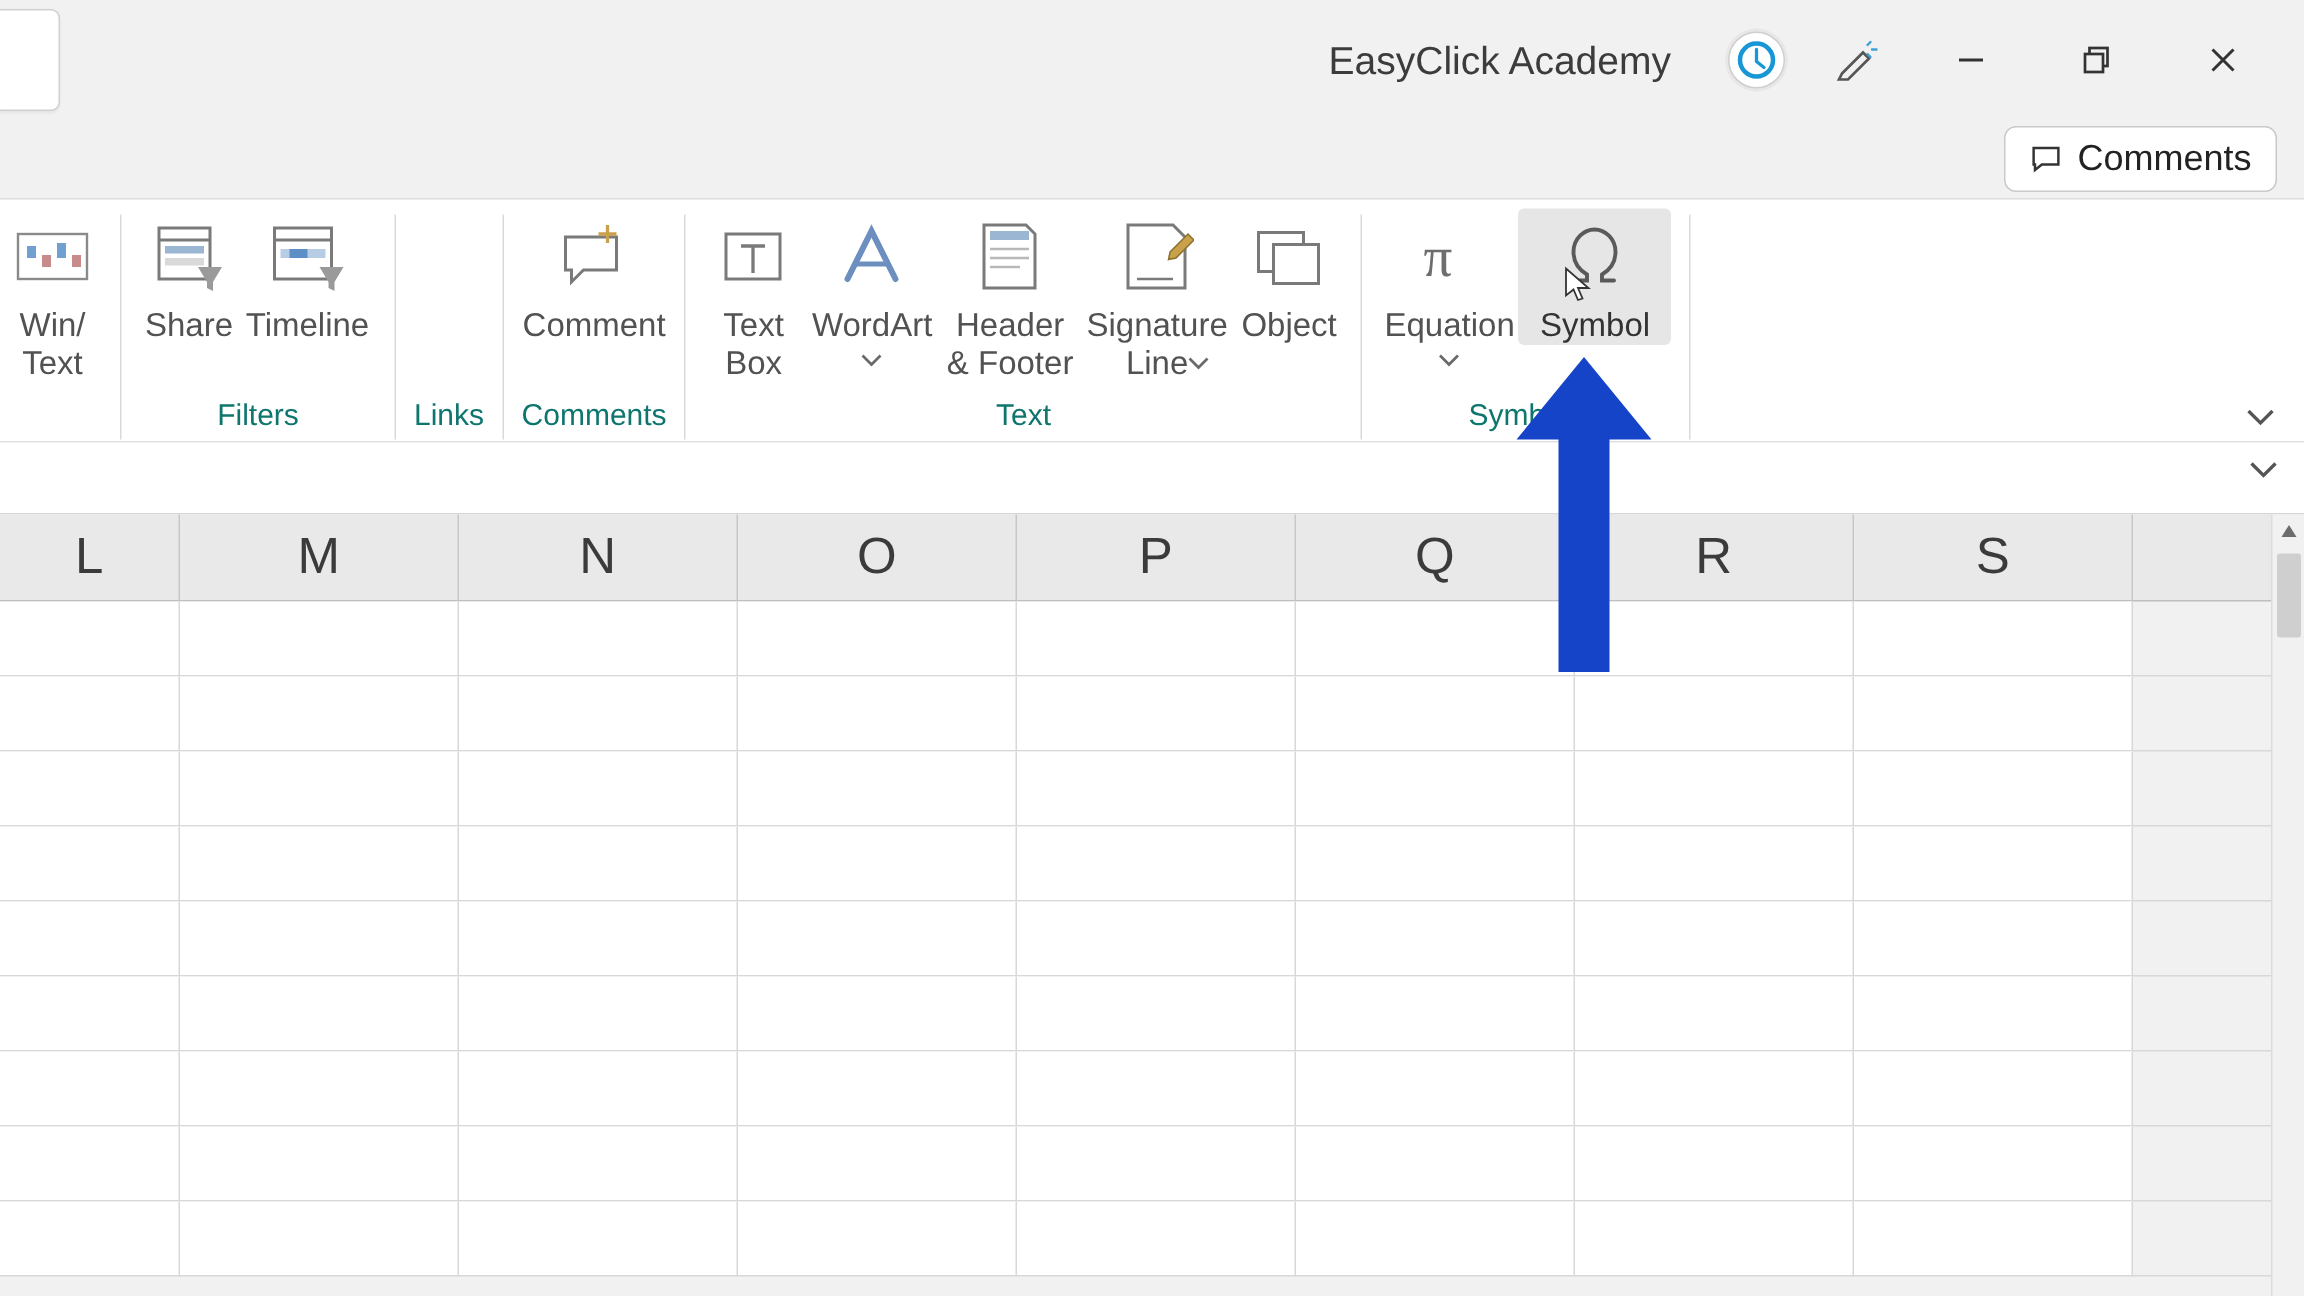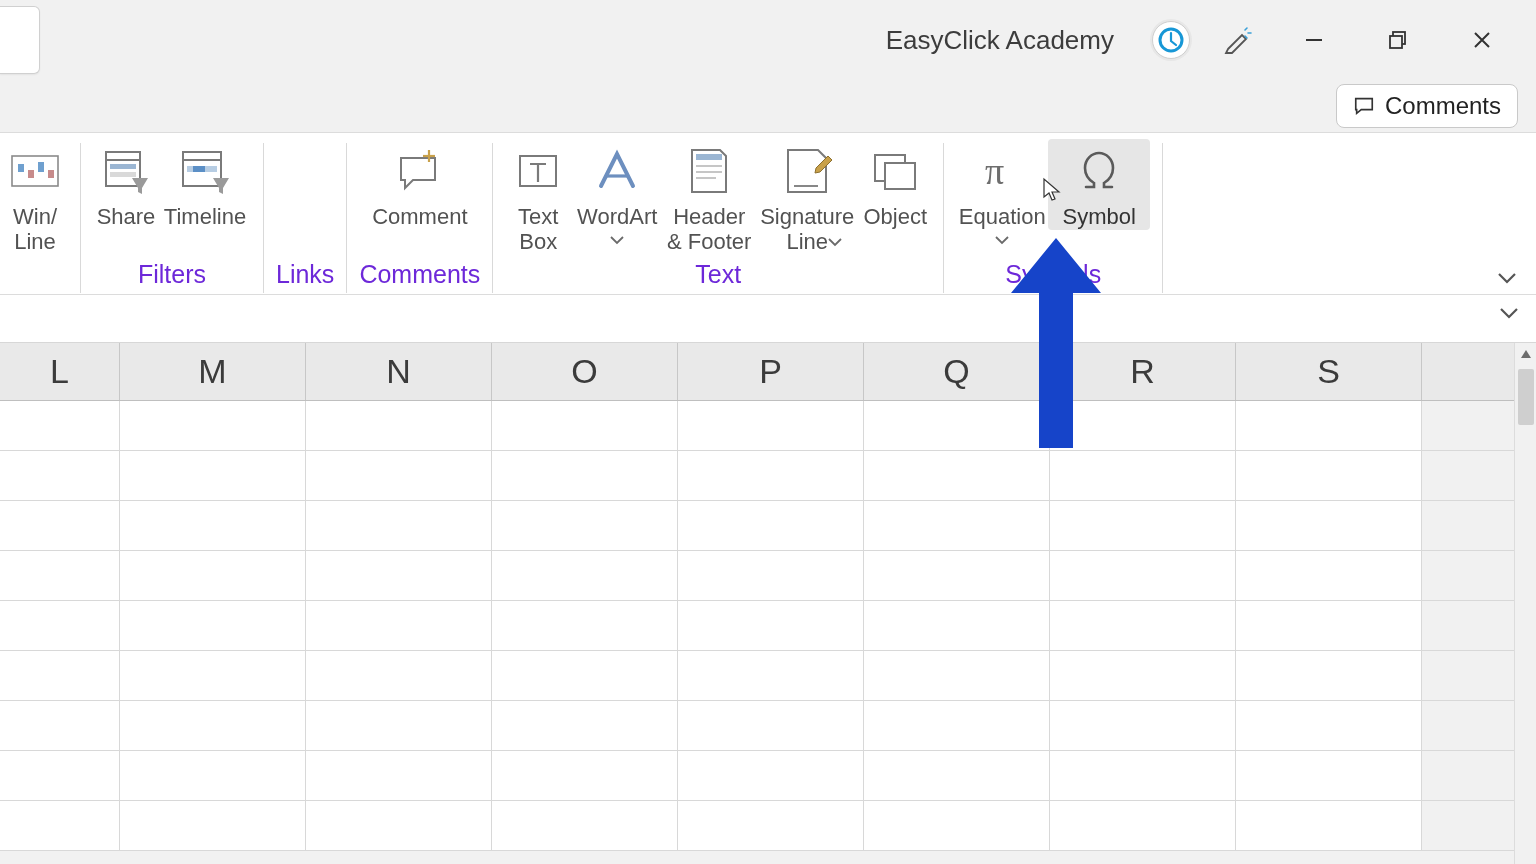--- a/index.html
+++ b/index.html
@@ -30,21 +30,21 @@
   
   .buttonsRow{height:52px;display:flex;align-items:center;justify-content:flex-end;padding:3px 18px 3px 0;gap:12px}
   .btn{height:44px;display:flex;align-items:center;gap:10px;border-radius:8px;padding:0 16px;font-size:24px;border:1px solid #c9c9c9;background:#fff;color:#222}
   .btn.green{background:var(--green);color:#fff;border:1px solid var(--green)}
   .btn .ic{width:22px;height:22px}
 
   
   .ribbon{background:#fff;border-top:1px solid #dcdcdc;border-bottom:1px solid #dcdcdc;height:163px;position:relative;display:flex;align-items:stretch;padding:6px 0 4px 0}
   .group{display:flex;flex-direction:column;align-items:center;justify-content:flex-start;padding:0 6px}
   .group .row{display:flex;align-items:flex-start;gap:0}
-  .group .label{font-size:25px;color:#6d28d9;margin-top:auto;padding-bottom:1px}
+  .group .label{font-size:20px;color:#0f766e;margin-top:auto;padding-bottom:1px}
 
   .cmd{width:80px;display:flex;flex-direction:column;align-items:center;justify-content:flex-start;padding:4px 2px 0 2px;border-radius:4px}
   .cmd.wide{width:92px}
   .cmd.narrow{width:66px}
   .cmd.highlight{background:#e6e6e6}
   .cmd .icon{width:56px;height:56px;display:flex;align-items:center;justify-content:center;margin-bottom:6px}
   .cmd .cap{font-size:22px;color:#525252;text-align:center;line-height:1.12}
   .cmd .chev{margin-top:4px}
 
   .sepTall{width:1px;background:#d9d9d9;margin:4px 6px 0 6px;height:150px}
@@ -127,21 +127,21 @@
         <span class="icon">
           <svg width="50" height="42" viewBox="0 0 50 42">
             <rect x="2" y="6" width="46" height="30" fill="none" stroke="#8a8a8a" stroke-width="1.6"></rect>
             <rect x="8" y="14" width="6" height="8" fill="#6fa0cf"></rect>
             <rect x="18" y="20" width="6" height="8" fill="#c78b8b"></rect>
             <rect x="28" y="12" width="6" height="10" fill="#6fa0cf"></rect>
             <rect x="38" y="20" width="6" height="8" fill="#c78b8b"></rect>
           </svg>
         </span>
         <span class="cap" style="white-space:pre">Win/
-Line</span>
+Text</span>
       </div>
     </div>
     <span class="label" style="visibility:hidden">.</span>
   </div>
 
   <div class="sepTall"></div>
 
   <div class="group">
     <div class="row">
       <div class="cmd narrow">

